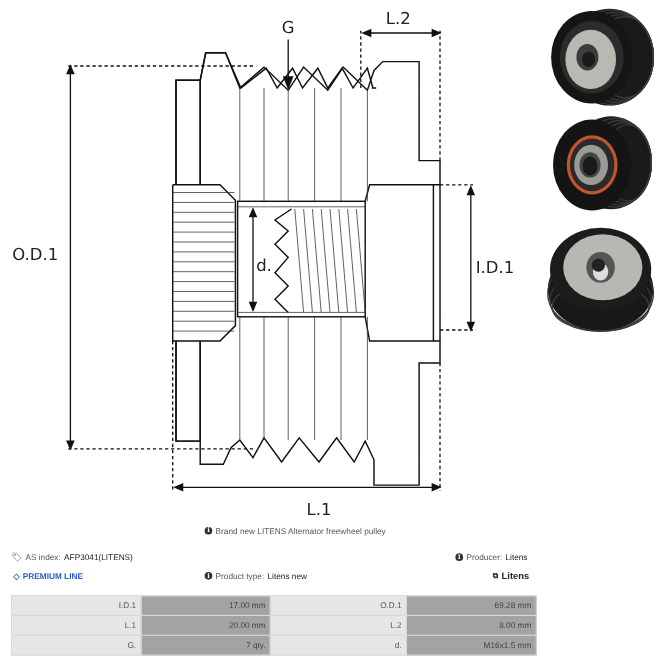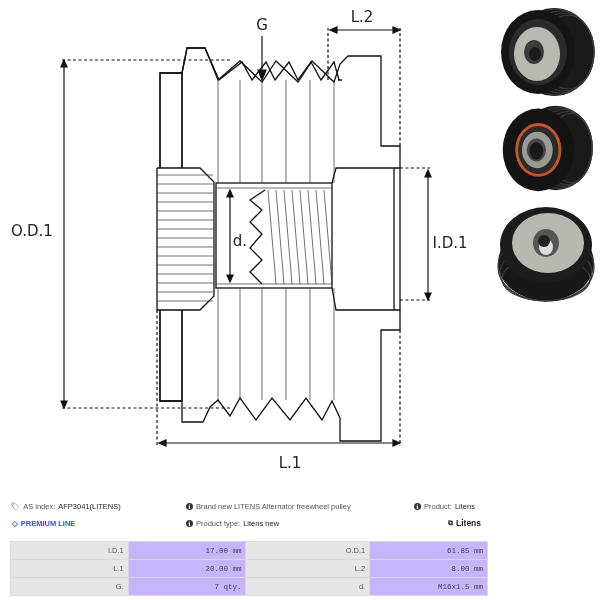--- a/index.html
+++ b/index.html
@@ -9,21 +9,21 @@
   .photo { position:absolute; left:494px; width:104px; height:100px; }
   .info { position:absolute; font-size:7.5px; color:#555; white-space:nowrap; display:flex; align-items:center; gap:3px; }
   .info b { color:#222; font-weight:normal; }
   .icn { display:inline-block; }
   .circ-i { width:7px; height:7px; border-radius:50%; background:#333; color:#fff; font-size:6px; line-height:7px; text-align:center; font-weight:bold; font-family:"DejaVu Serif", serif; }
   .premium { color:#2a5bd7; font-weight:bold; }
   .brand-logo { font-weight:bold; font-size:8.5px; color:#222; }
   table.spec { position:absolute; left:10px; top:541px; width:478px; border-collapse:collapse; font-size:7.5px; }
   table.spec td { border:1px solid #d8d8d8; height:17px; padding:0 4px; text-align:right; color:#444; }
   table.spec td.lbl { background:#e6e6e6; color:#555; }
-  table.spec td.val { background:#c4b5fd;font-family:Liberation Mono, monospace; }
+  table.spec td.val { background:#a3a3a3; }
 </style>
 </head>
 <body>
 
 <svg id="diagram" viewBox="0 0 490 490">
   <g fill="none" stroke="#111" stroke-width="1.3">
 
     <path d="M160 168 V73 H182 V168"></path>
 
     <path d="M160 310 V401 H182 V310"></path>
@@ -166,52 +166,52 @@
 
 <div class="info" style="left:10px; top:502px;">
   <span class="icn" style="font-size:8px;">🏷</span>
   <span>AS index:</span>
   <b>AFP3041(LITENS)</b>
 </div>
 <div class="info premium" style="left:12px; top:519px;">
   <span class="icn">◇</span>
   <span>PREMIUM LINE</span>
 </div>
-<div class="info" style="left:186px; top:502px;">
+<div class="info" style="left:186px; top:478px;">
   <span class="icn circ-i">i</span>
   <span>Brand new LITENS Alternator freewheel pulley</span>
 </div>
 <div class="info" style="left:186px; top:519px;">
   <span class="icn circ-i">i</span>
   <span>Product type:</span>
   <b>Litens new</b>
 </div>
 <div class="info" style="left:414px; top:502px;">
   <span class="icn circ-i">i</span>
-  <span>Product:</span>
+  <span>Producer:</span>
   <b>Litens</b>
 </div>
 <div class="info brand-logo" style="left:448px; top:518px;">
   <span class="icn" style="font-size:7px;">⧉</span>
   <span>Litens</span>
 </div>
 
 <table class="spec">
   <colgroup>
       <col style="width:118px">
       <col style="width:118px">
       <col style="width:124px">
       <col style="width:118px">
     </colgroup>
   <tbody>
     <tr>
       <td class="lbl">I.D.1</td>
       <td class="val">17.00 mm</td>
       <td class="lbl">O.D.1</td>
-      <td class="val">61.85 mm</td>
+      <td class="val">69.28 mm</td>
     </tr>
     <tr>
       <td class="lbl">L.1</td>
       <td class="val">20.00 mm</td>
       <td class="lbl">L.2</td>
       <td class="val">8.00 mm</td>
     </tr>
     <tr>
       <td class="lbl">G.</td>
       <td class="val">7 qty.</td>

